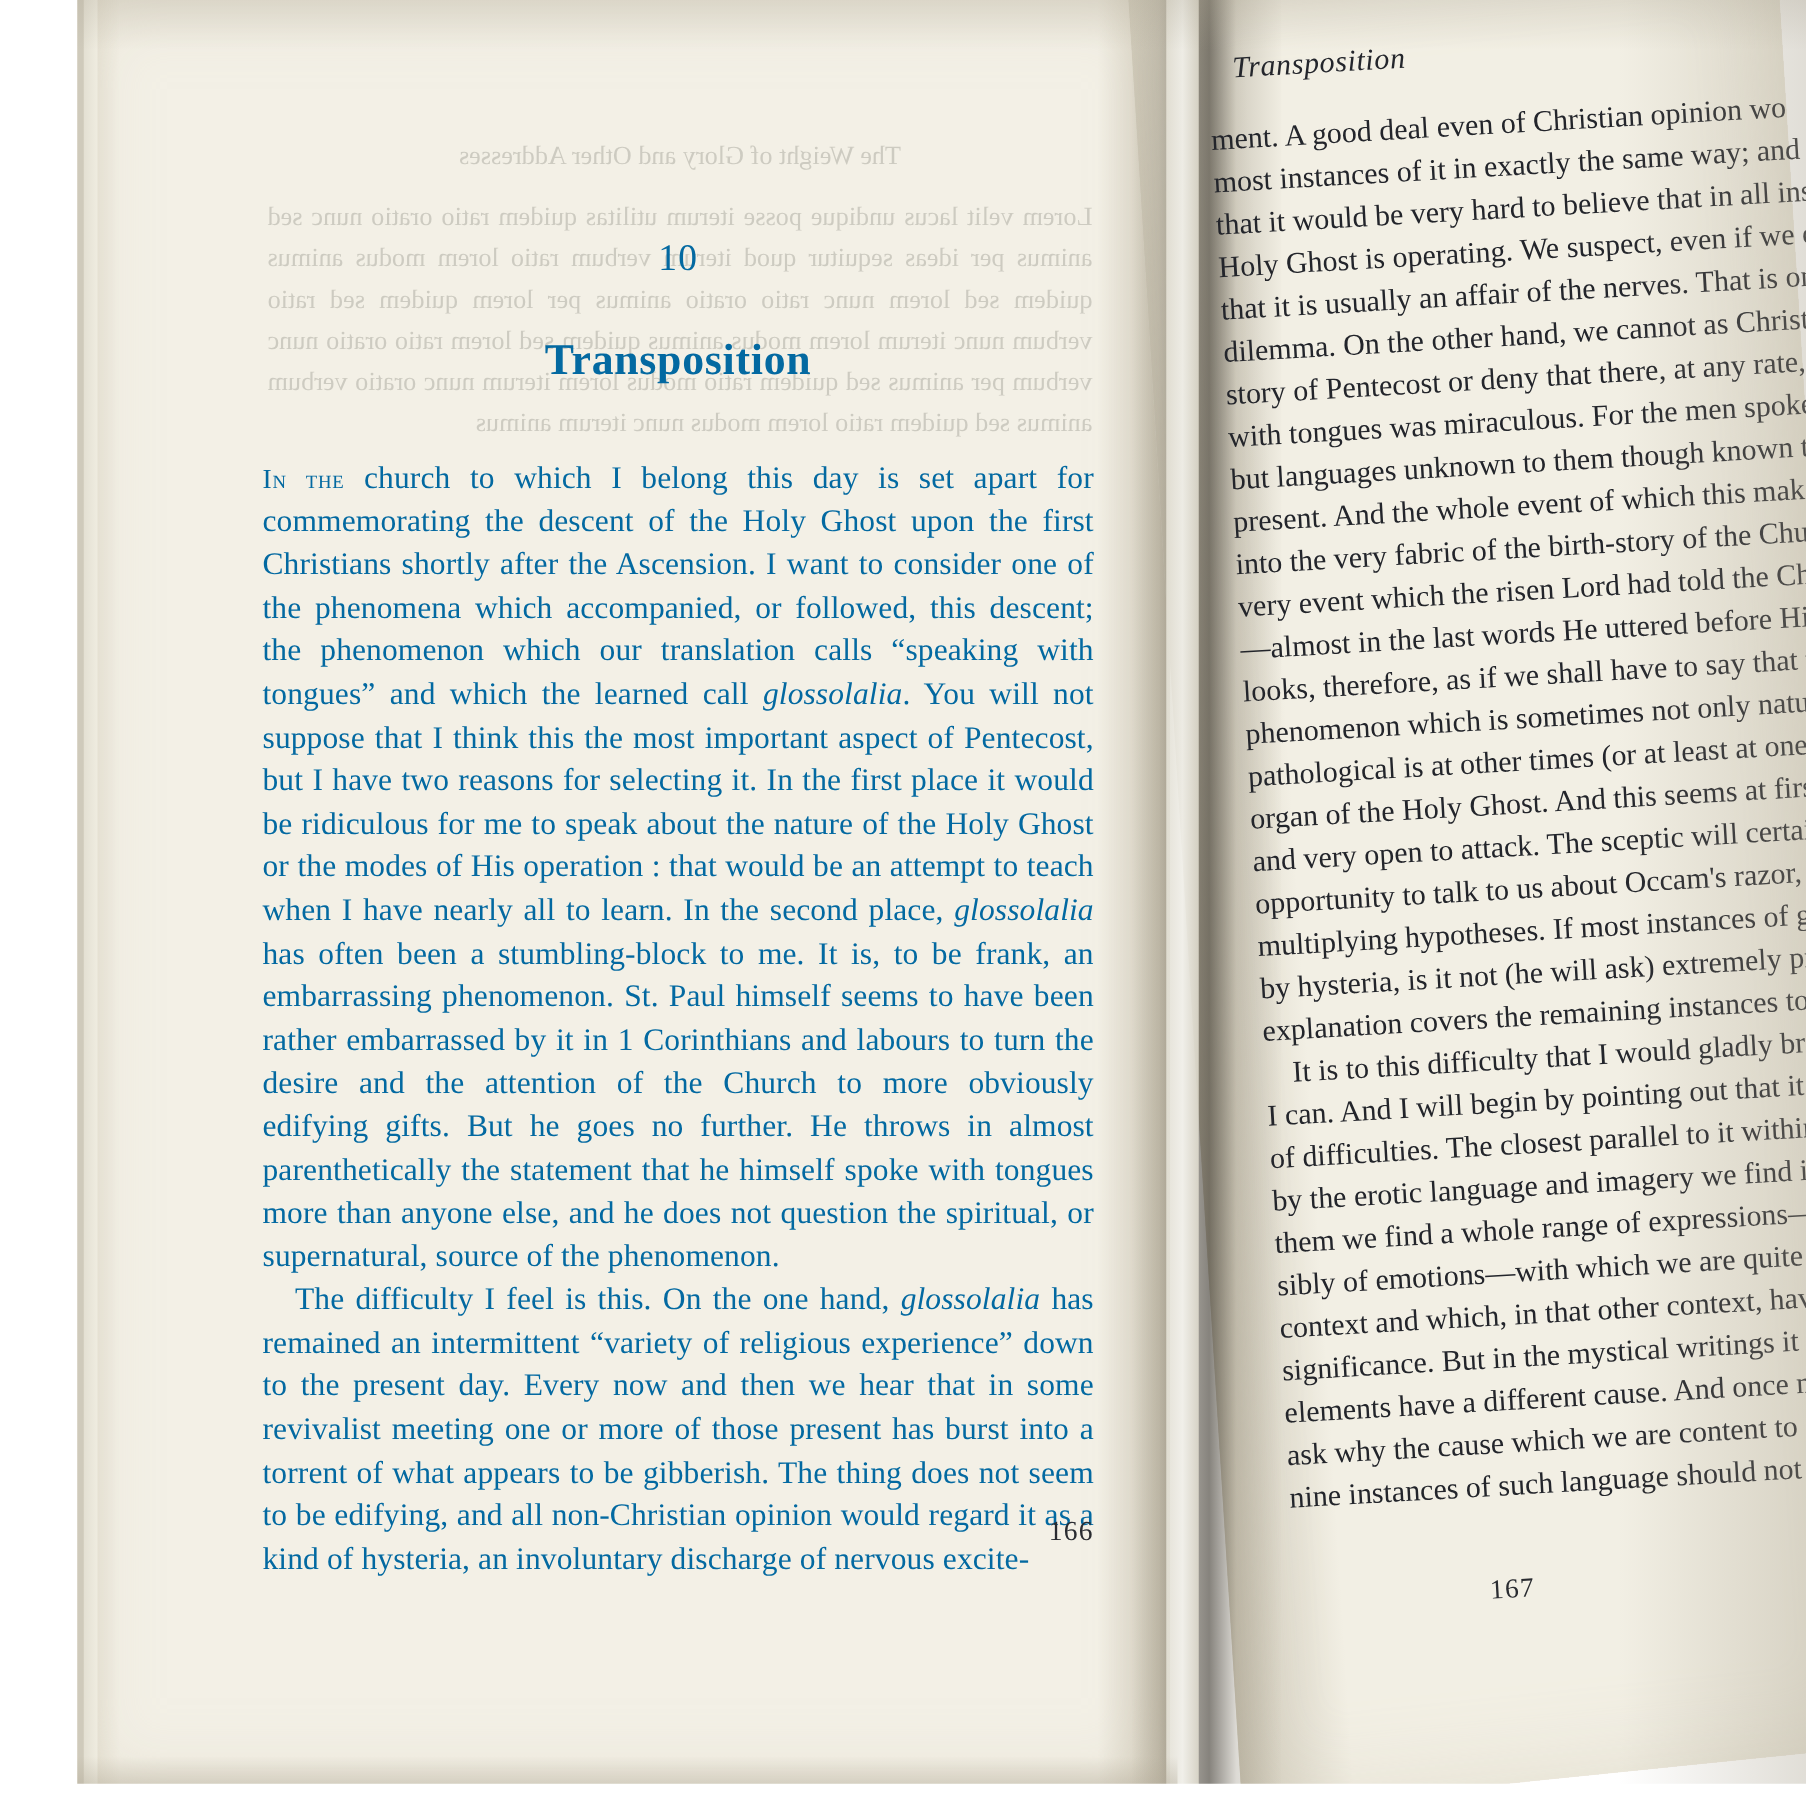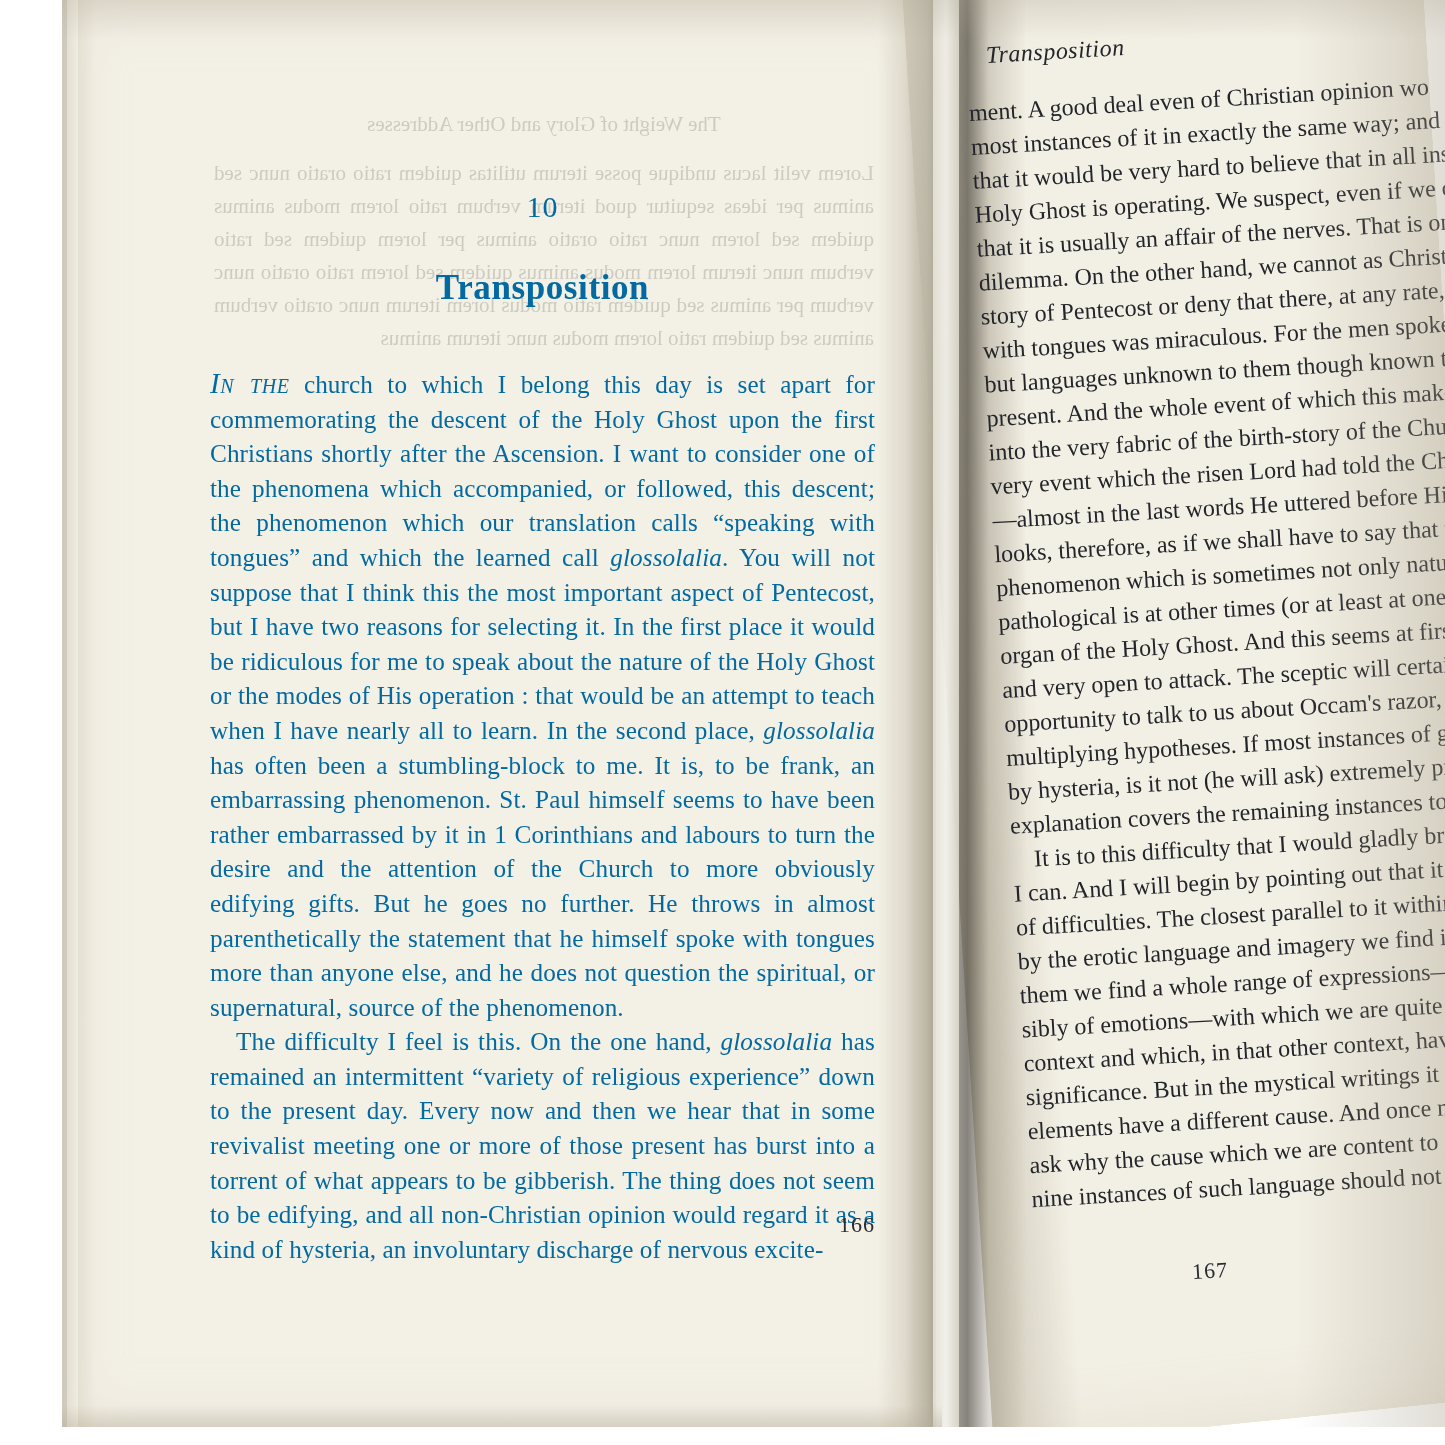--- a/index.html
+++ b/index.html
@@ -136,22 +136,21 @@
     hyphens: none;
   }
   .body-p + .body-p {
     text-indent: 26px;
   }
   .smallcaps {
     font-variant: small-caps;
     letter-spacing: 0.6px;
   }
   .dropcapish {
-    font-size: 29px;
-    font-style: italic;
+    font-size: 22px;
   }
   em { }
 
   .folio {
     position: absolute;
     font-size: 22px;
     letter-spacing: 1px;
     color: #2a2c31;
   }
   .folio-left {

